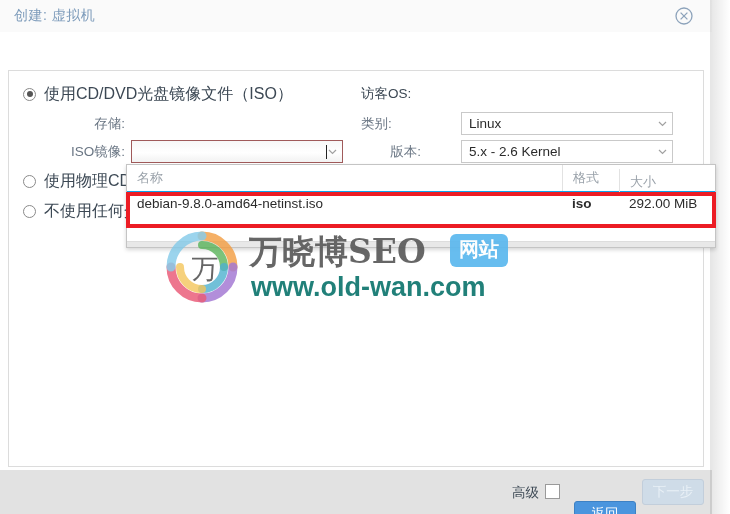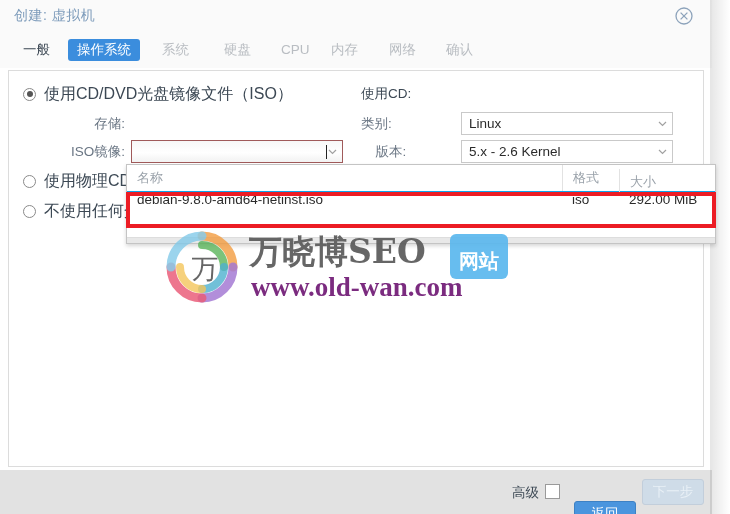--- a/index.html
+++ b/index.html
@@ -185,21 +185,21 @@
     background: #ffffff;
     border: 1px solid #c4c4c4;
     box-shadow: 0 2px 4px rgba(0,0,0,0.16);
     box-sizing: border-box;
     z-index: 40;
   }
   #dd-header {
     display: flex;
     height: 26px;
     align-items: center;
-    border-bottom: 1px solid #0ea5e9;
+    border-bottom: 5px solid #0ea5e9;
     background: #ffffff;
   }
   #dd-header .th {
     font-size: 13px;
     color: #9aa2aa;
     padding-left: 10px;
     box-sizing: border-box;
     height: 26px;
     line-height: 26px;
     white-space: nowrap;
@@ -217,21 +217,21 @@
   }
   #dd-row .td {
     font-size: 13.5px;
     color: #2b2b2b;
     padding-left: 10px;
     box-sizing: border-box;
     white-space: nowrap;
     overflow: hidden;
   }
   .td.c-name { flex: 1; }
-  .td.c-format { width: 57px; }
+  .td.c-format { width: 57px; font-weight: bold; }
   .td.c-size   { width: 96px; text-align: right; padding-right: 22px; padding-left: 0; }
   #dd-scroll {
     height: 5px;
     background: #e8e8e8;
     border-top: 1px solid #dddddd;
   }
 
   
   #redbox {
     position: absolute;
@@ -269,30 +269,30 @@
   }
   #wm-badge {
     position: absolute;
     left: 285px; top: 6px;
     background: #5bb8ee;
     color: #ffffff;
     font-family: "DejaVu Serif", "Liberation Serif", serif;
     font-size: 20px;
     font-weight: bold;
     border-radius: 6px;
-    padding: 14px 9px 4px;
+    padding: 2px 9px 4px;
     white-space: nowrap;
   }
   #wm-url {
     position: absolute;
     left: 86px; top: 44px;
-    font-family: Liberation Serif, serif;
+    font-family: Liberation Sans, sans-serif;
     font-size: 27px;
     font-weight: bold;
-    color: #701a75;
+    color: #0f766e;
     white-space: nowrap;
   }
 
   
   #footer {
     position: absolute;
     left: 0; top: 470px;
     width: 712px; height: 44px;
     background: #e2e2e2;
     box-sizing: border-box;
@@ -349,30 +349,20 @@
   <div id="titlebar">
     <div id="title-text">创建: 虚拟机</div>
     <div id="close-btn">
       <svg width="20" height="20" viewBox="0 0 20 20">
         <circle cx="10" cy="10" r="8" fill="none" stroke="#8da3bb" stroke-width="1.3"></circle>
         <path d="M6.6 6.6 L13.4 13.4 M13.4 6.6 L6.6 13.4" stroke="#8da3bb" stroke-width="1.3" fill="none"></path>
       </svg>
     </div>
   </div>
 
-  <div id="tabbar">
-    <div class="tab first" style="left:14px;">一般</div>
-    <div class="tab active" style="left:68px;">操作系统</div>
-    <div class="tab" style="left:153px;">系统</div>
-    <div class="tab" style="left:215px;">硬盘</div>
-    <div class="tab" style="left:272px;">CPU</div>
-    <div class="tab" style="left:322px;">内存</div>
-    <div class="tab" style="left:380px;">网络</div>
-    <div class="tab" style="left:437px;">确认</div>
-  </div>
 
   <div id="panel">
 
     <div class="radio-row" style="top:13px;">
       <span class="radio checked"></span>
       <span class="radio-label">使用CD/DVD光盘镜像文件（ISO）</span>
     </div>
 
     <div class="field-label" style="left:60px; top:44px; width:56px;">存储:</div>
 
@@ -390,33 +380,33 @@
     <div class="radio-row" style="top:100px;">
       <span class="radio"></span>
       <span class="radio-label">使用物理CD/DVD驱动器</span>
     </div>
 
     <div class="radio-row" style="top:130px;">
       <span class="radio"></span>
       <span class="radio-label">不使用任何介质</span>
     </div>
 
-    <div class="section-head" style="left:352px; top:14px;">使用CD:</div>
+    <div class="section-head" style="left:352px; top:14px;">访客OS:</div>
 
     <div class="field-label" style="left:352px; top:44px; width:60px; text-align:left;">类别:</div>
     <div class="select" style="left:452px; top:41px; width:212px;">
       <span class="val">Linux</span>
       <span class="caret">
         <svg width="11" height="11" viewBox="0 0 11 11">
             <path d="M2 4 L5.5 7.5 L9 4" fill="none" stroke="#555" stroke-width="1.2"></path>
           </svg>
       </span>
     </div>
 
-    <div class="field-label" style="left:352px; top:72px; width:60px; text-align:center;">版本:</div>
+    <div class="field-label" style="left:352px; top:72px; width:60px; text-align:right;">版本:</div>
     <div class="select" style="left:452px; top:69px; width:212px;">
       <span class="val">5.x - 2.6 Kernel</span>
       <span class="caret">
         <svg width="11" height="11" viewBox="0 0 11 11">
             <path d="M2 4 L5.5 7.5 L9 4" fill="none" stroke="#555" stroke-width="1.2"></path>
           </svg>
       </span>
     </div>
   </div>
 

